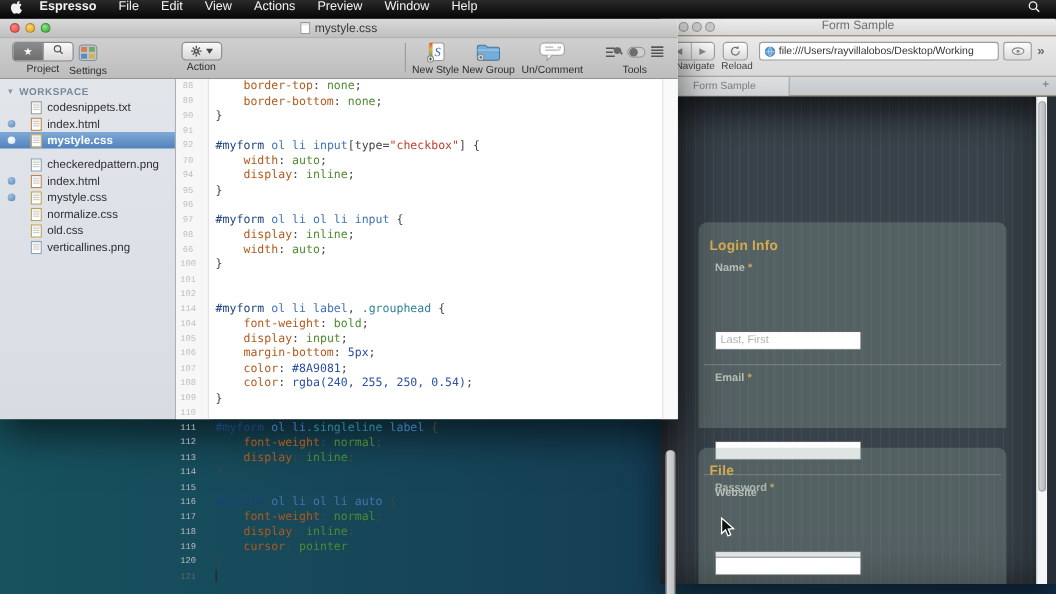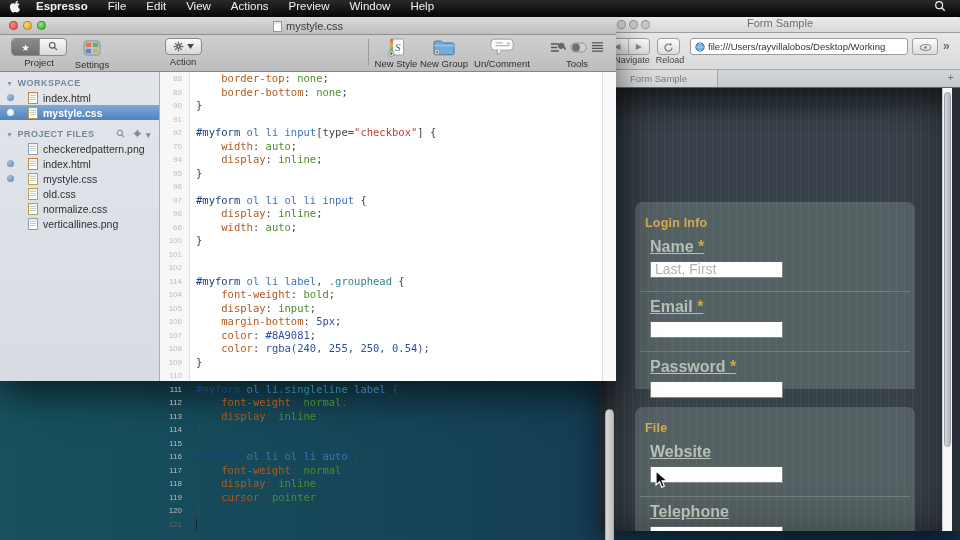--- a/index.html
+++ b/index.html
@@ -40,23 +40,23 @@
   
   #b-content { position:absolute; left:0; top:74px; right:0; bottom:0; background:#39424a; }
   #b-content .stripes { position:absolute; inset:0; background:repeating-linear-gradient(90deg, rgba(255,255,255,.05) 0 1px, rgba(0,0,0,0) 1px 8px); }
   #b-content .vignette { position:absolute; inset:0; box-shadow:inset 0 18px 26px rgba(0,0,0,.38), inset 26px 0 40px rgba(0,0,0,.30), inset -26px 0 40px rgba(0,0,0,.30); }
   .fieldset { position:absolute; left:35px; width:280px; background:rgba(150,168,158,.30); }
   #fs1 { top:114px; height:187px; border-radius:8px 8px 0 0; }
   #fs2 { top:319px; height:198px; border-radius:8px 8px 0 0; }
   .fs-head { margin:14px 0 2px 10px; font-size:12.5px; font-weight:bold; letter-spacing:.2px; }
   .f-block { margin:0 5px; padding:6px 10px 13px 10px; }
   .f-block.divided { border-top:1px solid rgba(255,255,255,.18); }
-  .f-label { font-size:16px; font-weight:bold; color:#b7bfb7; margin-bottom:4px;text-decoration:underline; }
+  .f-label { font-size:10px; font-weight:bold; color:#b7bfb7; margin-bottom:4px; }
   .f-label .req { color:#cfa952; }
-  .f-input { width:133px; height:17px; background:#fff; border:1px solid #80878b; border-top-color:#5c6266; font-size:14px; color:#333; padding:0 4px; border-radius:1px; }
+  .f-input { width:133px; height:17px; background:#fff; border:1px solid #80878b; border-top-color:#5c6266; font-size:10px; color:#333; padding:0 4px; border-radius:1px;margin-top:48px; }
   .f-input::placeholder { color:#b2b2b2; }
   
   #b-scroll { position:absolute; right:8px; top:74px; width:10px; bottom:0; background:#f4f6f7; border-left:1px solid #c8ccce; }
   #b-thumb { position:absolute; left:1px; top:4px; width:7px; height:355px; background:linear-gradient(90deg,#d2d6d8,#b4b9bc); border:1px solid #9aa0a4; border-radius:4px; }
   #b-rightedge { position:absolute; right:0; top:74px; width:8px; bottom:0; background:#272e35; }
 
   
   #espresso { position:absolute; left:0; top:17px; width:616px; height:364px; z-index:10; box-shadow:0 14px 34px rgba(0,0,0,.6); background:#fff; }
   #e-titlebar { position:absolute; left:0; top:0; right:0; height:18px; background:linear-gradient(#dadada,#bfbfbf); border-bottom:1px solid #8f8f8f; }
   #e-titlebar .red { left:9px; background:radial-gradient(circle at 35% 30%,#ff8a80,#e0443e); }
@@ -87,21 +87,21 @@
   .sb-row.sel { background:linear-gradient(#7fa9d6,#5282bd); color:#fff; font-weight:bold; }
   .sb-row.sel .dot { background:radial-gradient(circle at 35% 30%,#ffffff,#cfe0f0); }
   .ficon { width:10px; height:12px; background:#fff; border:1px solid #9a9a9a; margin-right:5px; flex:0 0 auto; position:relative; box-shadow:inset 0 2px 0 rgba(0,0,0,.06); }
   .ficon:after { content:""; position:absolute; left:1px; right:1px; top:2px; height:1px; background:#c9c9c9; box-shadow:0 2px 0 #c9c9c9, 0 4px 0 #c9c9c9; }
   .ficon.html { border-color:#c08445; } .ficon.css { border-color:#bba04f; } .ficon.png { border-color:#8aa0b8; } .ficon.txt { border-color:#9a9a9a; }
   #pf-gap { height:7px; }
 
   
   #editor { position:absolute; left:160px; top:55px; right:0; bottom:0; background:#fff; }
   #gutter { position:absolute; left:0; top:0; width:30px; bottom:0; background:#f7f7f7; border-right:1px solid #e2e2e2; }
-  .gnum { height:13.5px; line-height:13.5px; text-align:right; padding-right:7px; font-size:8px; color:#bdbdbd; font-family:Liberation Sans, sans-serif; }
+  .gnum { height:13.5px; line-height:13.5px; text-align:center; padding-right:7px; font-size:8px; color:#bdbdbd; font-family:Liberation Mono, monospace; }
   .gnum.cur { color:#666; }
   #code { position:absolute; left:36px; top:0; right:14px; bottom:0; font-family:"DejaVu Sans Mono",monospace; font-size:10.5px; }
   .cline { height:13.5px; line-height:13.5px; white-space:pre; }
   .tk-p { color:#444; } .tk-sid { color:#1a417e; } .tk-sel { color:#3f74b3; } .tk-cls { color:#2e8296; }
   .tk-prop { color:#b05a1e; } .tk-val { color:#4d8b2f; } .tk-str { color:#c03d2e; } .tk-num { color:#2c4fa3; }
   .caret { display:inline-block; width:1px; height:11px; background:#222; vertical-align:-2px; }
   #e-scroll { position:absolute; right:0; top:0; width:14px; bottom:0; background:#fafafa; border-left:1px solid #e0e0e0; }
   #e-thumb { position:absolute; left:2px; right:2px; top:337px; height:136px; background:linear-gradient(90deg,#d8d8d8,#bfbfbf); border:1px solid #ababab; border-radius:5px; }
 
   
@@ -207,21 +207,21 @@
       <div class="tool" style="left:8px; top:3px; width:62px;">
         <span class="seg2">
           <span class="sg on">★</span>
             <span class="sg"><svg width="10" height="10" viewBox="0 0 14 14">
                 <circle cx="6" cy="6" r="4" fill="none" stroke="#555" stroke-width="1.5"></circle>
                 <line x1="9" y1="9" x2="12.5" y2="12.5" stroke="#555" stroke-width="1.7"></line>
               </svg></span>
         </span>
         <span class="cap">Project</span>
       </div>
-      <div class="tool" style="left:56px; top:3px; width:48px;margin-left:12px;">
+      <div class="tool" style="left:56px; top:3px; width:48px;">
         <span class="iconstack">
             <svg width="18" height="16" viewBox="0 0 20 18">
               <rect x="1" y="1" width="18" height="16" rx="3" fill="#b9c7d2" stroke="#7c8c9a"></rect>
               <rect x="3" y="3" width="6" height="5" fill="#e07a4b"></rect>
               <rect x="11" y="3" width="6" height="5" fill="#74a95c"></rect>
               <rect x="3" y="10" width="6" height="5" fill="#5c88c0"></rect>
               <rect x="11" y="10" width="6" height="5" fill="#d8b14e"></rect>
             </svg>
           </span>
         <span class="cap">Settings</span>
@@ -308,69 +308,55 @@
         <span class="cap">Tools</span>
       </div>
     </div>
 
     <div id="sidebar">
         <div class="sb-header">
           <span class="tri">▼</span>
           <span>WORKSPACE</span>
         </div>
         <div class="sb-row">
+          <span class="ficon txt"></span>
+          <span>codesnippets.txt</span>
+        </div>
+        <div class="sb-row">
           <span class="dot"></span>
           <span class="ficon html"></span>
           <span>index.html</span>
         </div>
         <div class="sb-row sel">
           <span class="dot"></span>
           <span class="ficon css"></span>
           <span>mystyle.css</span>
         </div>
         <div id="pf-gap"></div>
-        <div class="sb-header">
-          <span class="tri">▼</span>
-          <span>PROJECT FILES</span>
-          <span class="hsp"></span>
-          <span class="hicon"><svg width="9" height="9" viewBox="0 0 14 14">
-              <circle cx="6" cy="6" r="4" fill="none" stroke="#7d8b9a" stroke-width="1.6"></circle>
-              <line x1="9" y1="9" x2="12.5" y2="12.5" stroke="#7d8b9a" stroke-width="1.8"></line>
-            </svg></span>
-          <span class="hicon"><svg width="10" height="9" viewBox="0 0 16 14">
-              <circle cx="7" cy="7" r="4" fill="#7d8b9a"></circle>
-              <g stroke="#7d8b9a" stroke-width="1.5">
-                <line x1="7" y1="0.5" x2="7" y2="3"></line>
-                <line x1="7" y1="11" x2="7" y2="13.5"></line>
-                <line x1="0.5" y1="7" x2="3" y2="7"></line>
-                <line x1="11" y1="7" x2="13.5" y2="7"></line>
-              </g>
-            </svg> ▾</span>
-        </div>
         <div class="sb-row">
           <span class="ficon png"></span>
           <span>checkeredpattern.png</span>
         </div>
         <div class="sb-row">
           <span class="dot"></span>
           <span class="ficon html"></span>
           <span>index.html</span>
         </div>
         <div class="sb-row">
           <span class="dot"></span>
           <span class="ficon css"></span>
           <span>mystyle.css</span>
         </div>
         <div class="sb-row">
           <span class="ficon css"></span>
+          <span>normalize.css</span>
+        </div>
+        <div class="sb-row">
+          <span class="ficon css"></span>
           <span>old.css</span>
-        </div>
-        <div class="sb-row">
-          <span class="ficon css"></span>
-          <span>normalize.css</span>
         </div>
         <div class="sb-row">
           <span class="ficon png"></span>
           <span>verticallines.png</span>
         </div>
       </div>
 
     <div id="editor">
       <div id="gutter">
           <div class="gnum">88</div>

